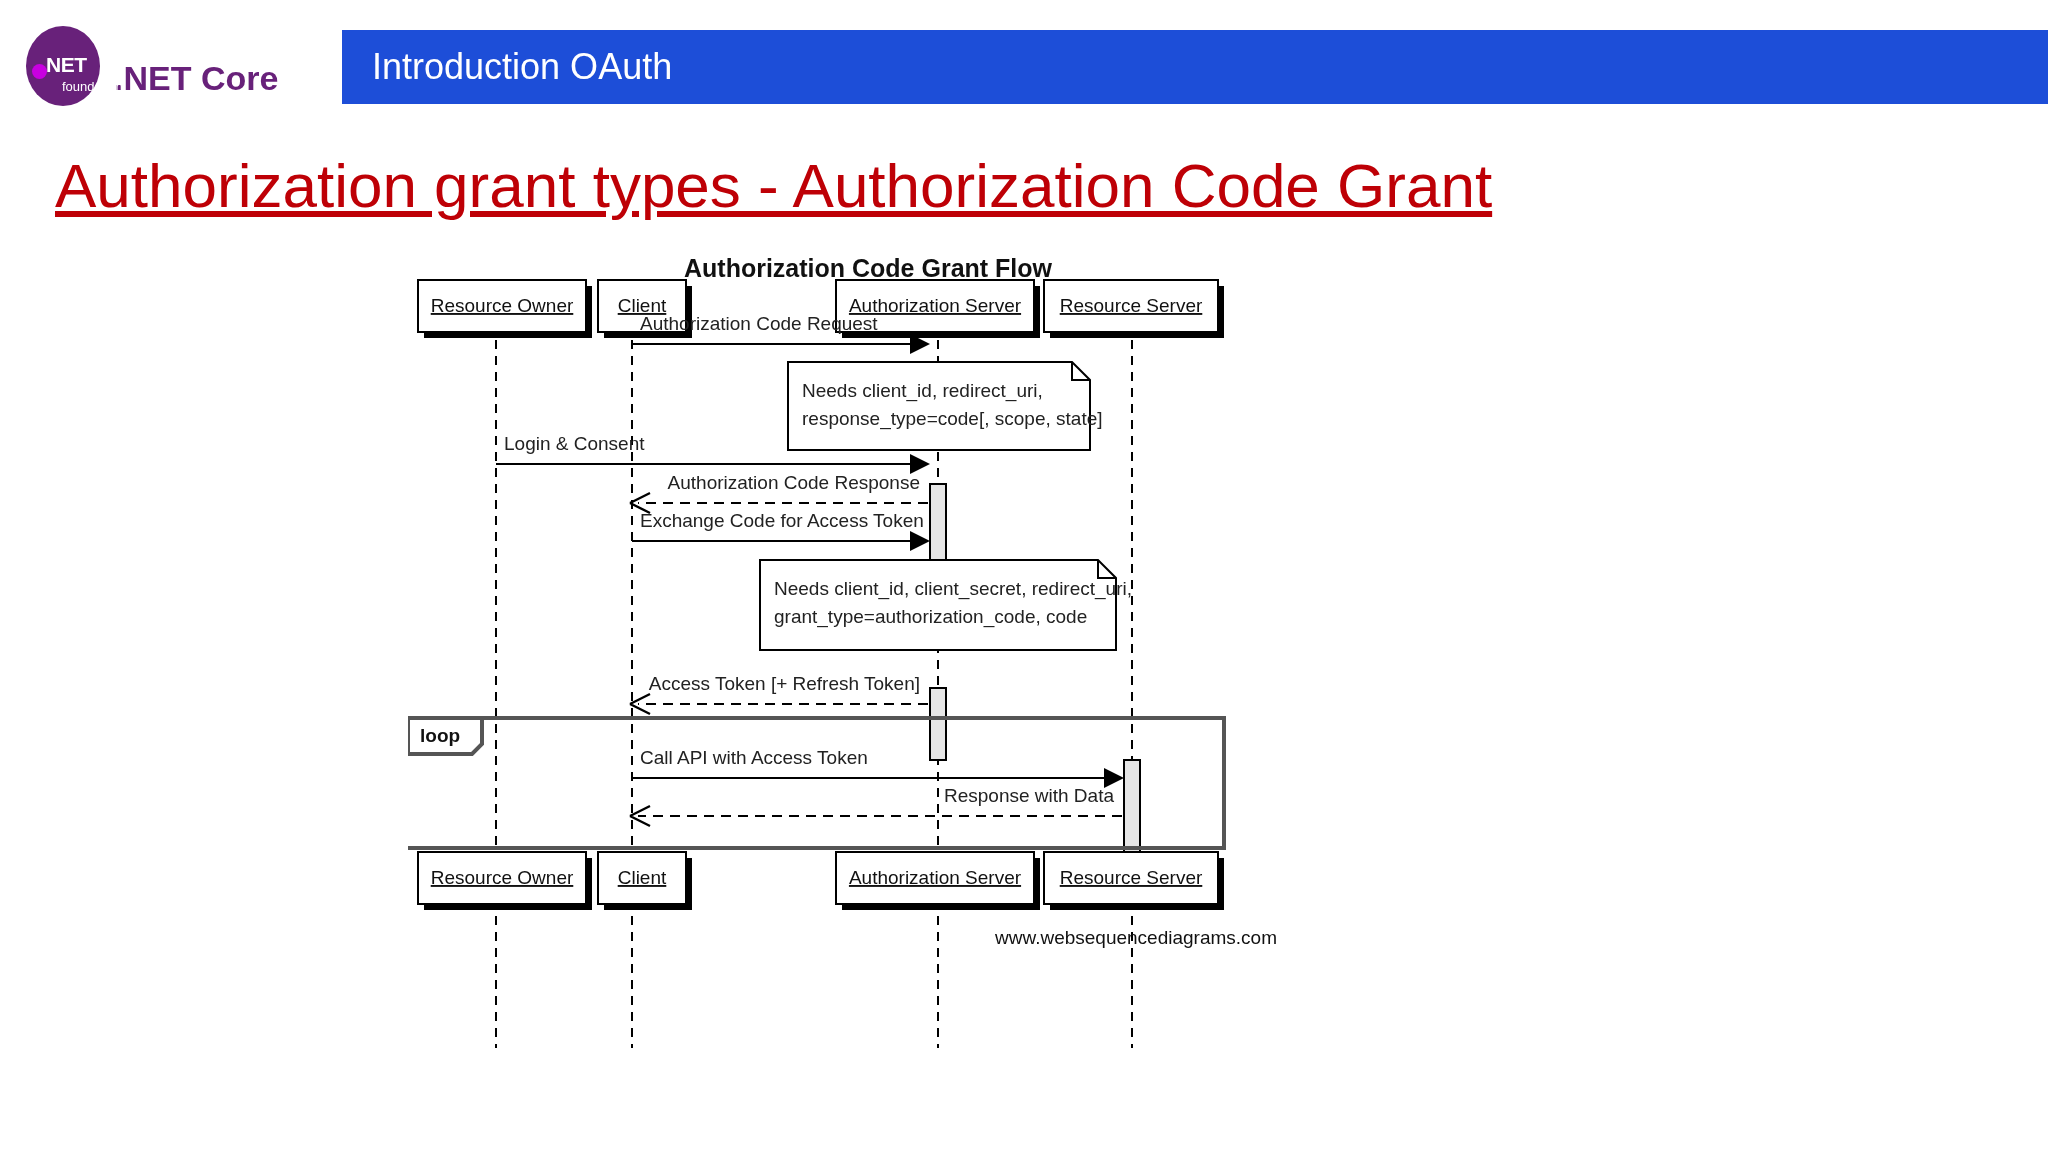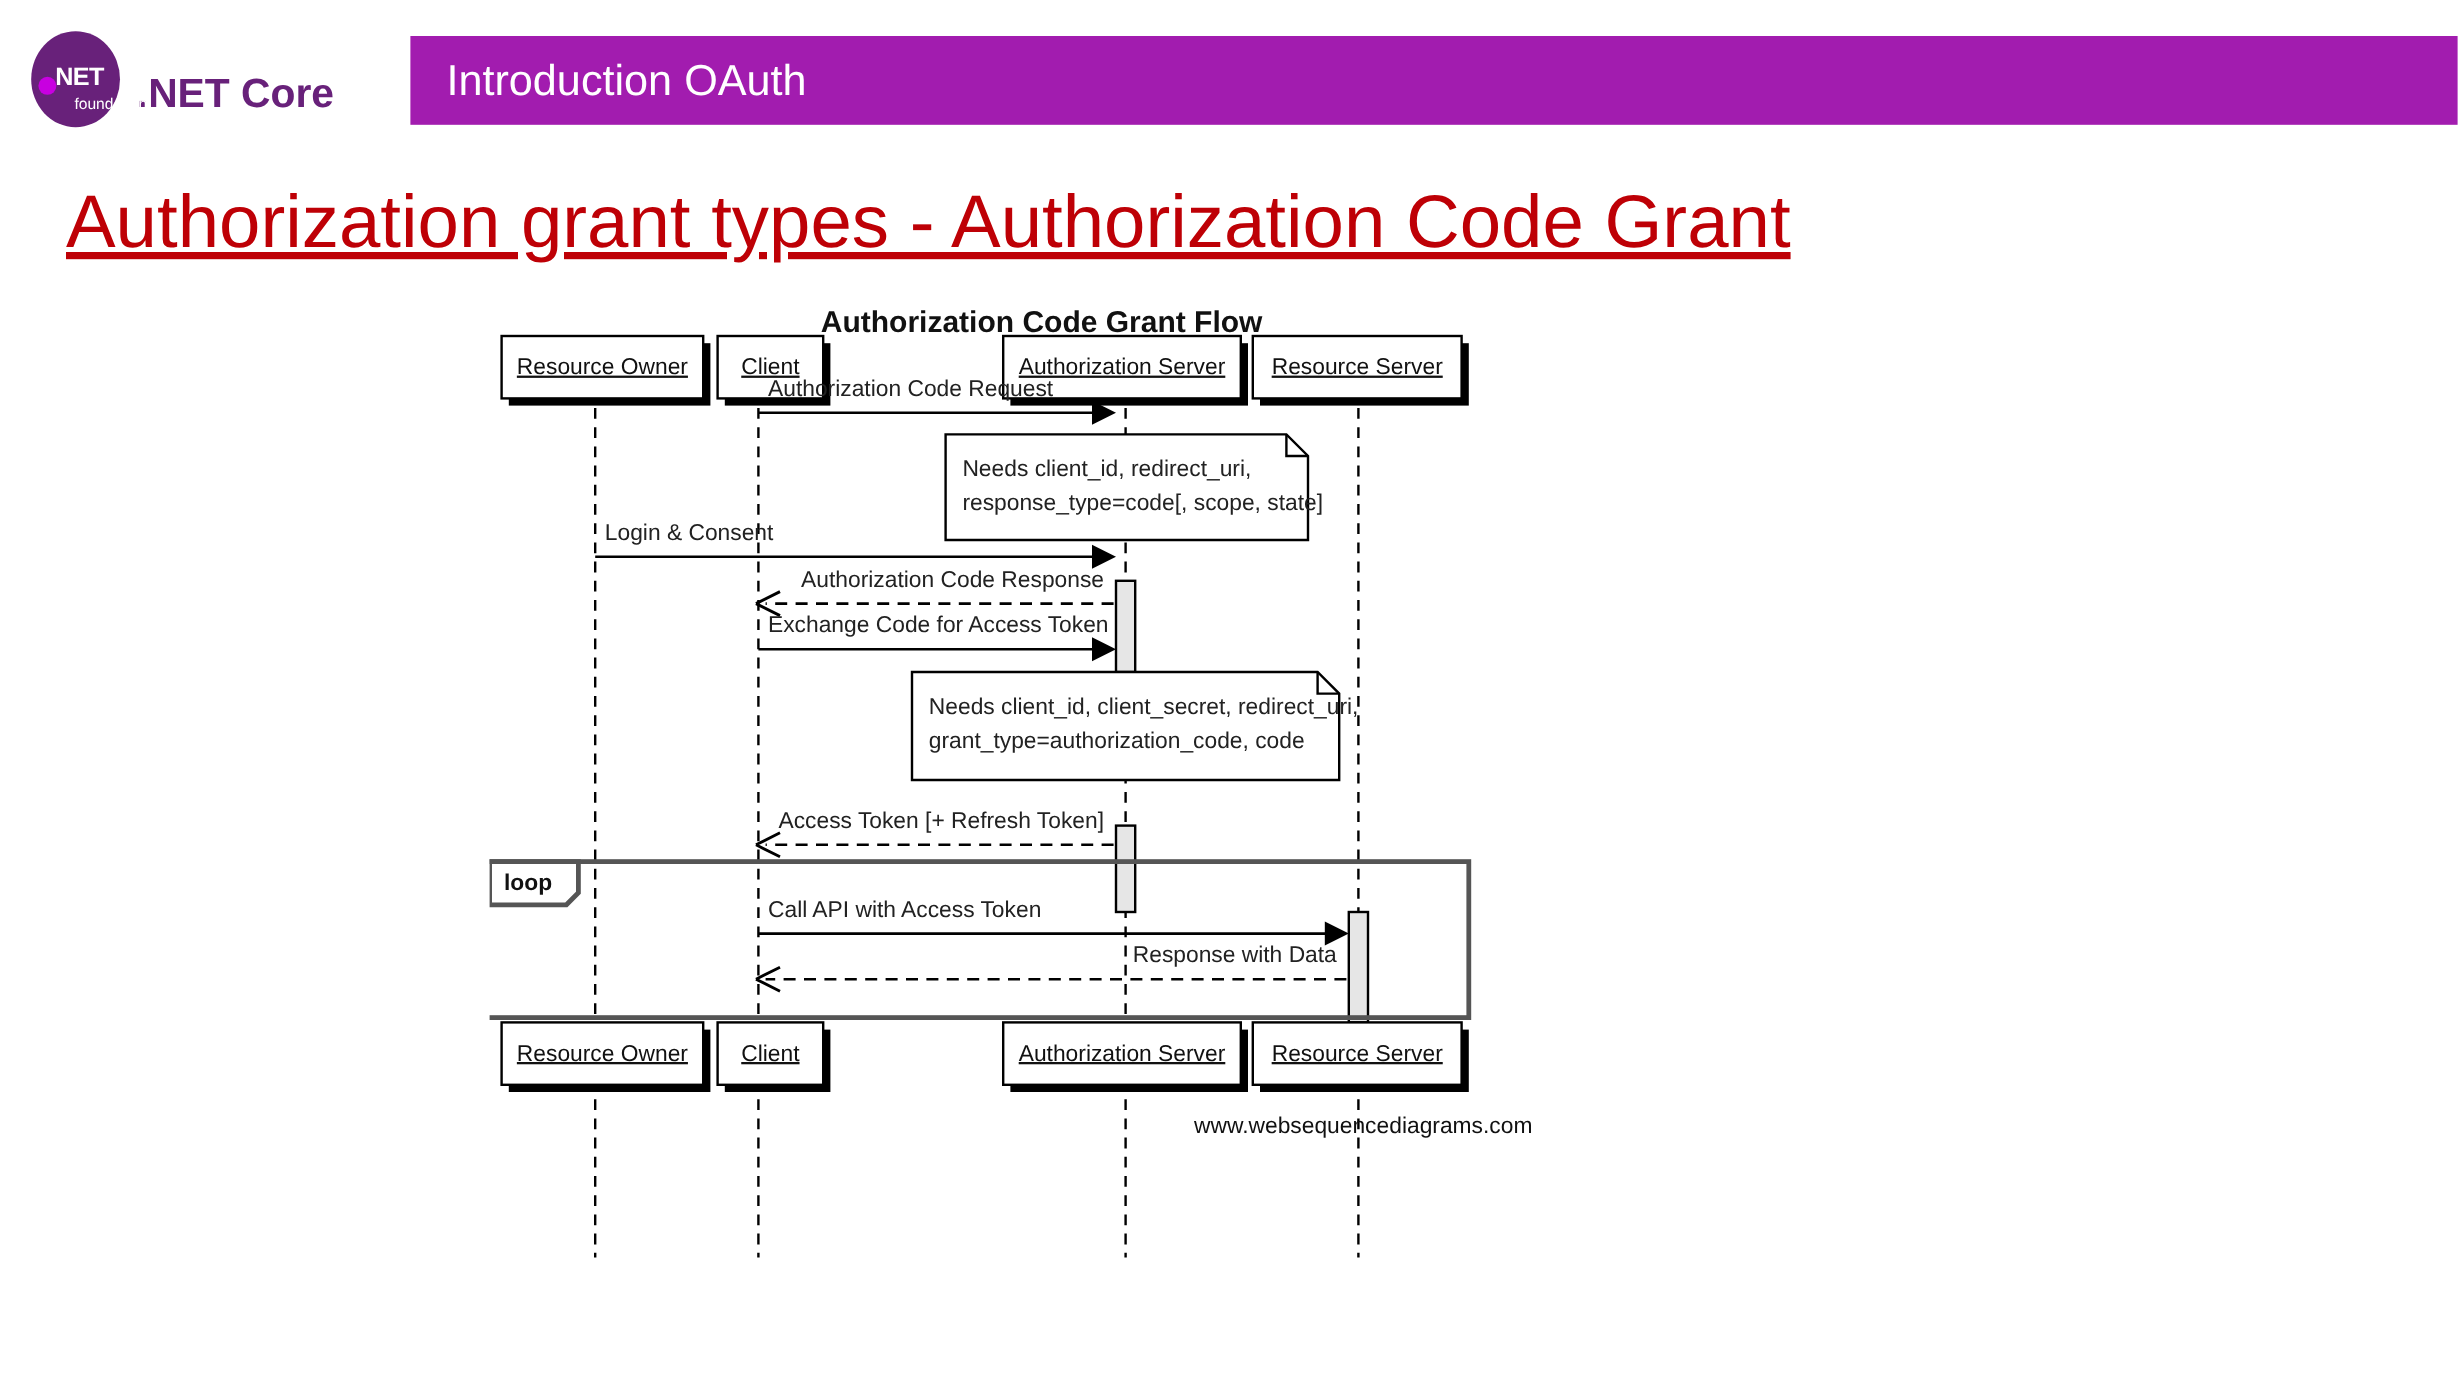--- a/index.html
+++ b/index.html
@@ -75,21 +75,21 @@
     margin-left: 10px;
     white-space: nowrap;
     font-family: "Liberation Sans", sans-serif;
     margin-top: 25px;
   }
   #header-bar {
     position: absolute;
     left: 342px; top: 30px;
     right: 0;
     height: 74px;
-    background: #a21caf;
+    background: #1d4ed8;
     display: flex;
     align-items: center;
   }
   #header-bar-title {
     color: #ffffff;
     font-size: 36px;
     margin-left: 30px;
     font-family: "Liberation Sans", sans-serif;
     font-weight: normal;
   }

